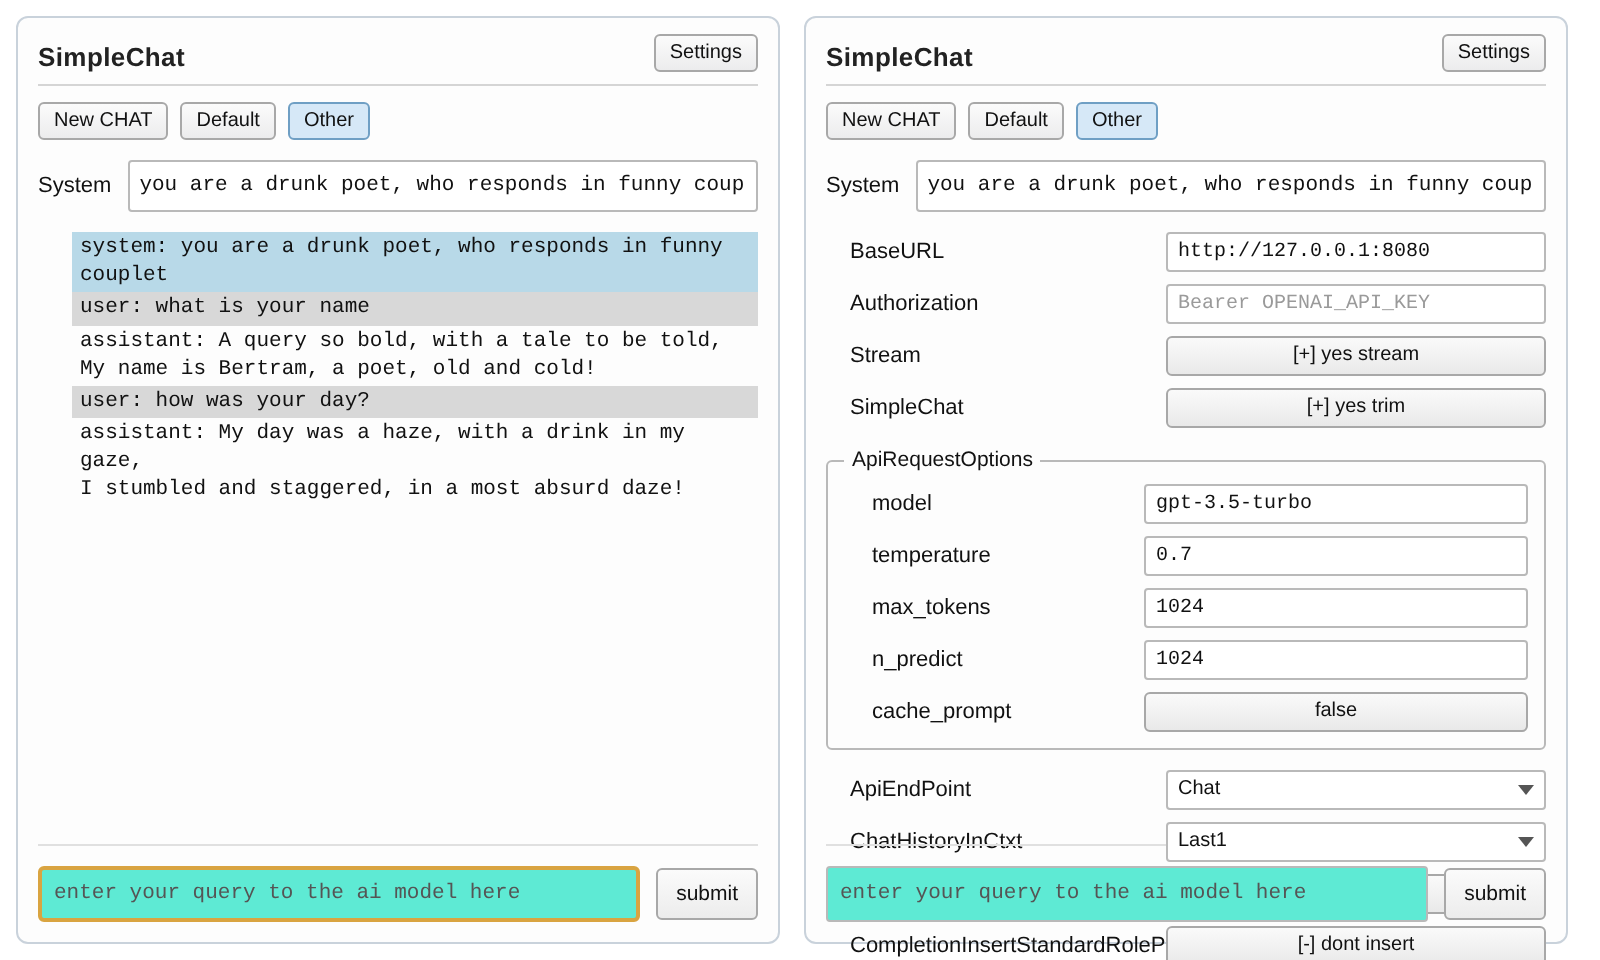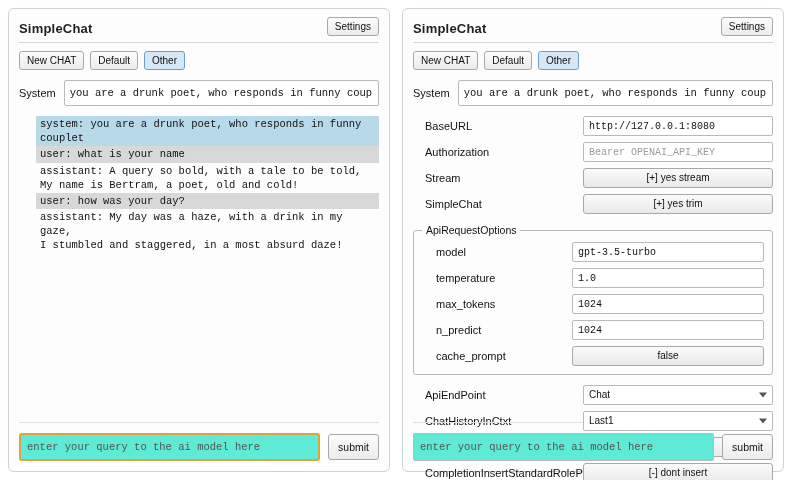--- a/index.html
+++ b/index.html
@@ -333,21 +333,21 @@
         <div class="frow">
           <div class="flab">model</div>
           <div class="fctl">
               <div class="fieldbox">gpt-3.5-turbo</div>
             </div>
         </div>
 
         <div class="frow">
           <div class="flab">temperature</div>
           <div class="fctl">
-              <div class="fieldbox">1.0</div>
+              <div class="fieldbox">0.7</div>
             </div>
         </div>
 
         <div class="frow">
           <div class="flab">max_tokens</div>
           <div class="fctl">
               <div class="fieldbox">1024</div>
             </div>
         </div>
 

